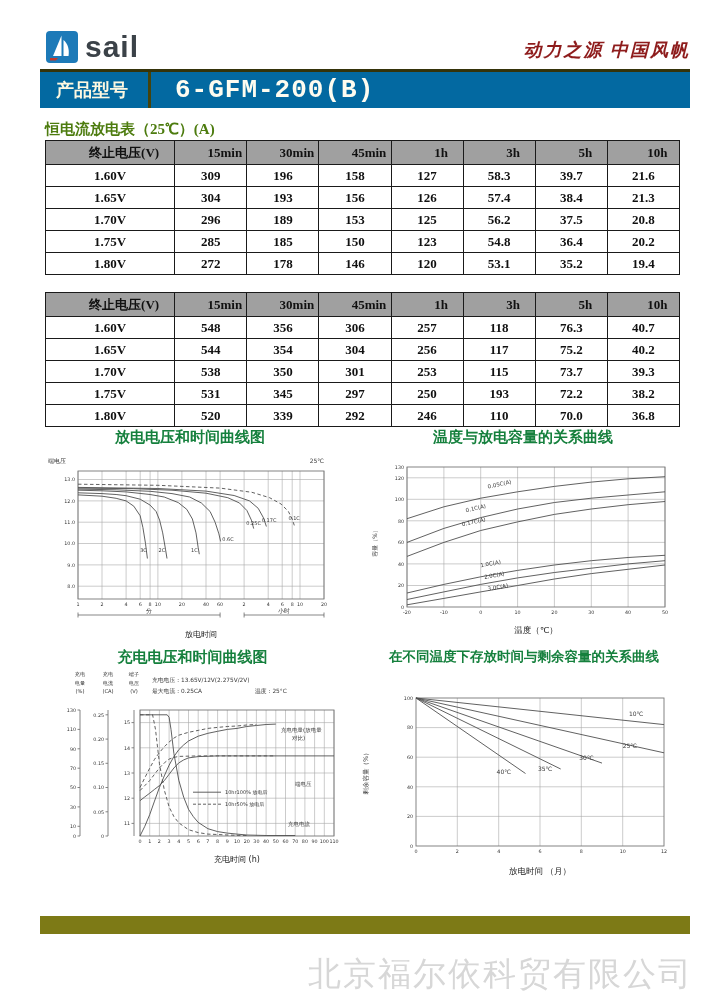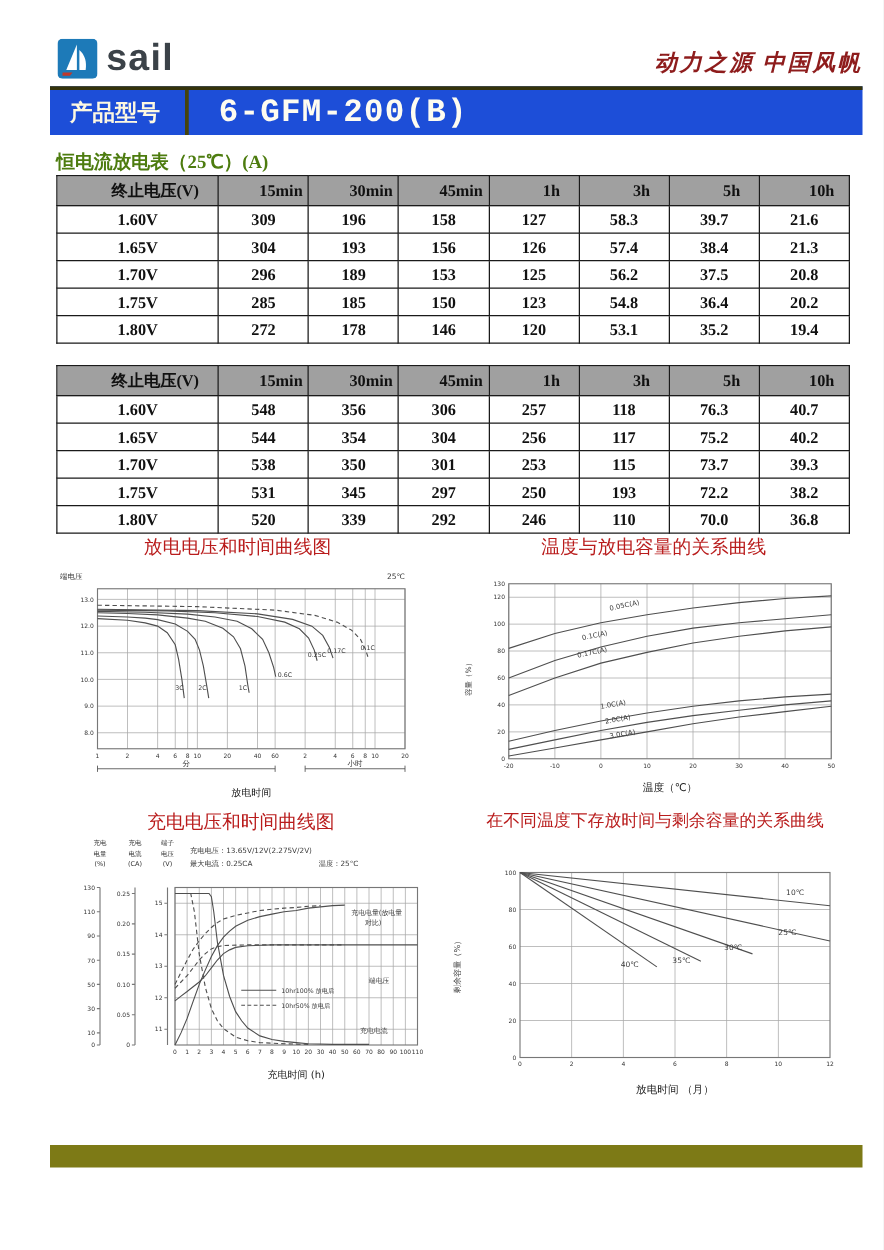--- a/index.html
+++ b/index.html
@@ -4,31 +4,31 @@
 <style>
   html,body{margin:0;padding:0;background:#e8e8e8;}
   #page{position:relative;width:707px;height:1000px;background:#ffffff;overflow:hidden;
         font-family:"Liberation Sans",sans-serif;}
   
   #logo{position:absolute;left:46px;top:30px;display:flex;align-items:center;}
   #logo .brand{font-size:30px;font-weight:bold;color:#3b4248;letter-spacing:1px;margin-left:7px;
         font-family:"Liberation Sans",sans-serif;}
   #slogan{position:absolute;right:17px;top:38px;font-size:18px;font-weight:bold;font-style:italic;
         color:#8e1c1c;font-family:"Liberation Serif",serif;letter-spacing:2px;}
-  #modelbar{position:absolute;left:40px;top:69px;width:650px;height:36px;background:#1d4ed8;
+  #modelbar{position:absolute;left:40px;top:69px;width:650px;height:36px;background:#0369a1;
         border-top:3px solid #35330a;display:flex;align-items:center;}
   #modelbar .plabel{color:#fdf8e1;font-size:18px;font-weight:bold;padding-left:16px;width:92px;
         font-family:"Liberation Serif",serif;}
   #modelbar .vdiv{width:3px;height:36px;background:#45430c;margin-right:24px;}
   #modelbar .model{color:#fefcf0;font-size:26px;font-weight:bold;letter-spacing:1px;
         font-family:"Liberation Mono",monospace;}
   
   .ttitle{position:absolute;left:45px;color:#4d7c0f;font-weight:bold;font-size:15px;
         font-family:"Liberation Serif",serif;}
-  .ctitle{position:absolute;text-align:center;color:#b91c1c;font-weight:normal;font-size:15px;
+  .ctitle{position:absolute;text-align:center;color:#15803d;font-weight:bold;font-size:15px;
         font-family:"Liberation Serif",serif;}
   
   .dtable{position:absolute;left:45px;width:635px;border-collapse:collapse;table-layout:fixed;}
   .dtable th{background:#a0a0a0;border:1px solid #1a1a1a;font-size:13px;height:21px;color:#111;
         font-family:"Liberation Serif",serif;padding-left:29px;}
   .dtable td{border:1px solid #1a1a1a;font-size:13px;height:19px;text-align:center;font-weight:bold;
         color:#111;font-family:"Liberation Serif",serif;}
   .dtable th:first-child,.dtable td:first-child{width:15.5%;}
   
   .chart{position:absolute;}
@@ -467,14 +467,15 @@
       <text x="16.0" y="106.0" font-size="6.5" fill="#3a3a3a" text-anchor="middle" transform="rotate(-90 16.0 106.0)">剩余容量（%）</text>
       <text x="188.0" y="208.0" font-size="8.5" fill="#222" text-anchor="middle">放电时间 （月）</text>
       <text x="276.9" y="49.8" font-size="6" fill="#3a3a3a" text-anchor="start">10℃</text>
       <text x="270.7" y="82.3" font-size="6" fill="#3a3a3a" text-anchor="start">25℃</text>
       <text x="227.3" y="94.2" font-size="6" fill="#3a3a3a" text-anchor="start">30℃</text>
       <text x="185.9" y="104.5" font-size="6" fill="#3a3a3a" text-anchor="start">35℃</text>
       <text x="144.6" y="107.5" font-size="6" fill="#3a3a3a" text-anchor="start">40℃</text>
     </svg>
 
   <div id="botbar"></div>
+  <div id="watermark">北京福尔依科贸有限公司</div>
 
 </div>
 
 </body></html>

